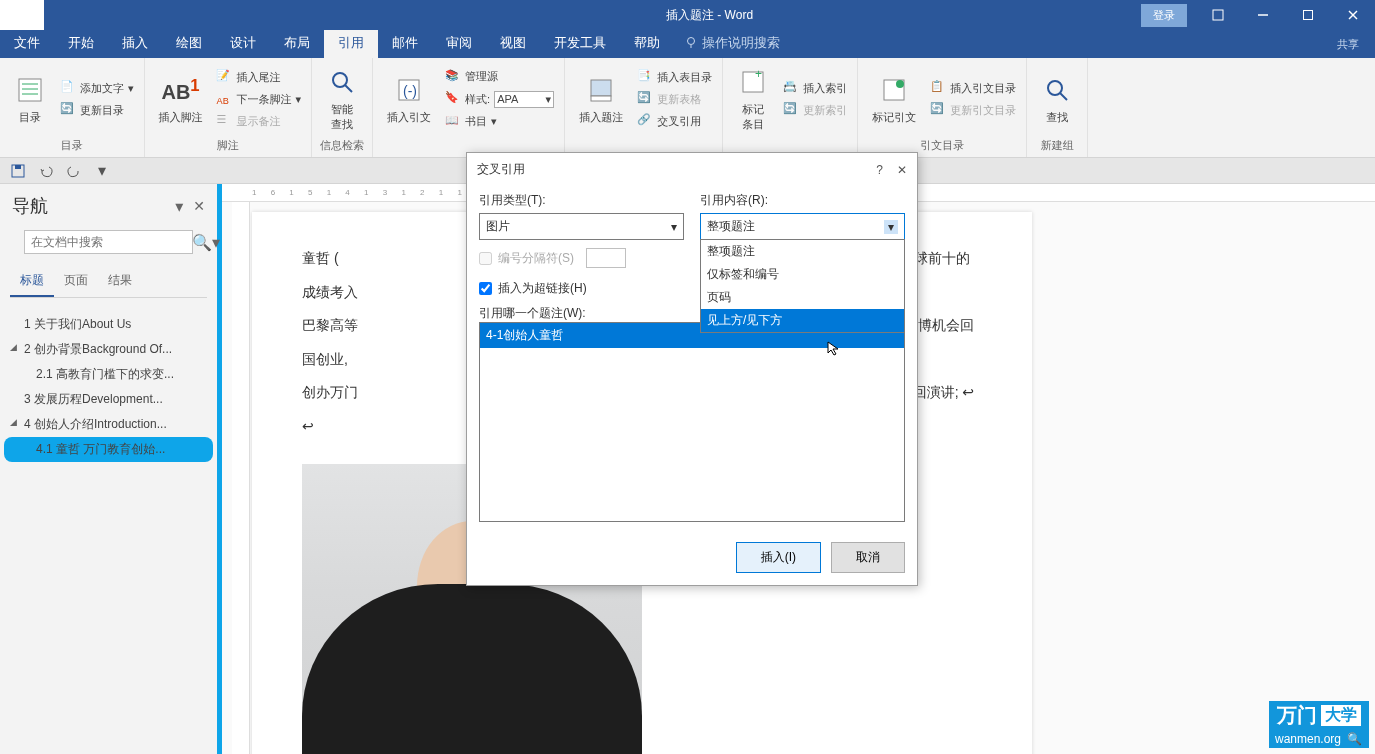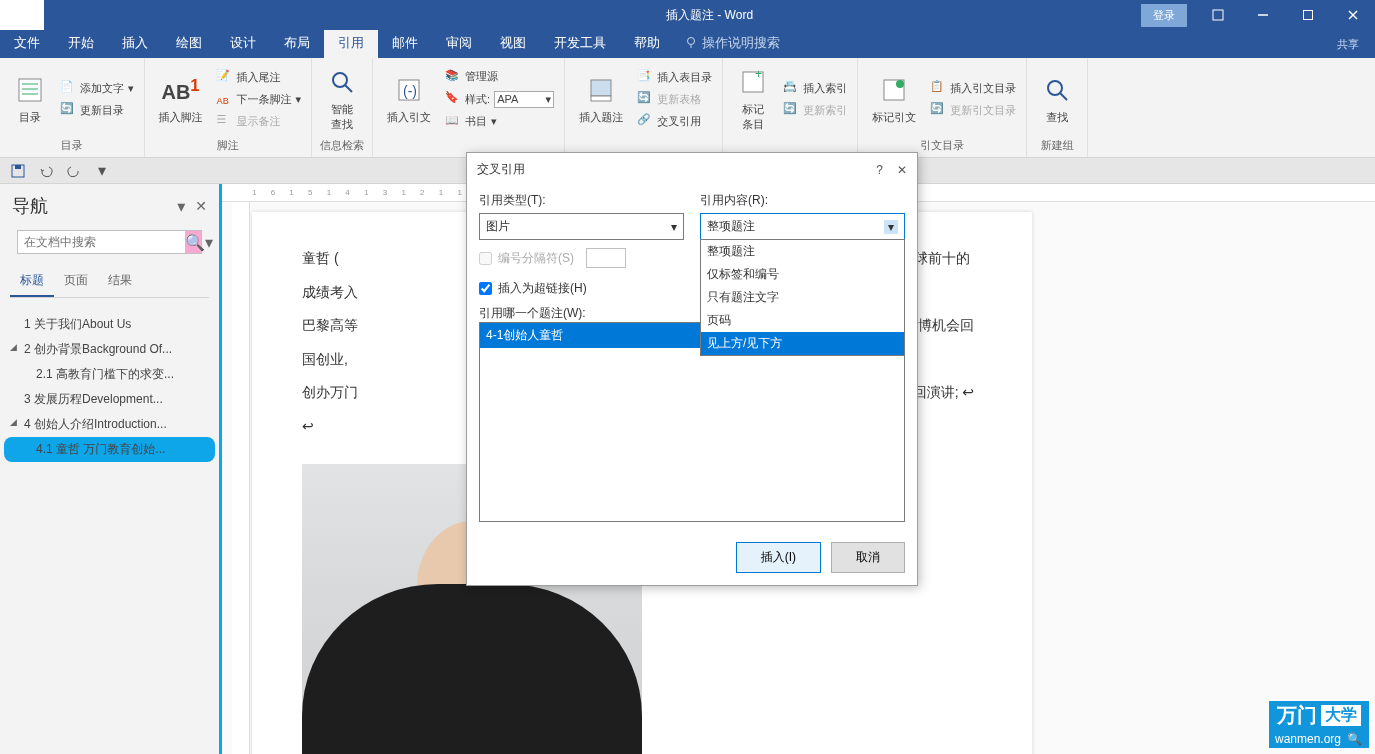--- a/index.html
+++ b/index.html
@@ -34,25 +34,25 @@
 .style-select { border: 1px solid #ababab; font-size: 11px; padding: 1px 2px; width: 60px; display: flex; justify-content: space-between; align-items: center; background: #fff; }
 
 
 .qat { background: #e6e6e6; height: 26px; display: flex; align-items: center; gap: 8px; padding: 0 8px; border-bottom: 1px solid #d4d4d4; }
 .qat-btn { width: 20px; height: 20px; display: flex; align-items: center; justify-content: center; color: #555; }
 
 
 .content { display: flex; height: calc(754px - 30px - 28px - 100px - 26px); }
 
 
-.navpane { width: 222px; background: #f3f3f3; border-right: 3px solid #0ea5e9; display: flex; flex-direction: column; }
+.navpane { width: 222px; background: #f3f3f3; border-right: 5px solid #0ea5e9; display: flex; flex-direction: column; }
 .nav-header { display: flex; justify-content: space-between; align-items: center; padding: 10px 12px 6px; }
 .nav-title { font-size: 18px; color: #333; }
 .nav-close { color: #666; font-size: 14px; }
-.nav-search { margin: 6px 17px; display: flex; border: 1px solid #c0c0c0; background: #f9a8d4; }
+.nav-search { margin: 6px 24px; display: flex; border: 1px solid #c0c0c0; background: #f9a8d4; }
 .nav-search input { flex: 1; border: none; padding: 4px 6px; font-size: 12px; outline: none; }
 .nav-search-btn { width: 24px; display: flex; align-items: center; justify-content: center; color: #666; }
 .nav-tabs { display: flex; border-bottom: 1px solid #d4d4d4; margin: 6px 10px 8px; }
 .nav-tab { padding: 6px 10px; font-size: 12px; color: #666; cursor: pointer; }
 .nav-tab.active { color: #2b579a; border-bottom: 2px solid #2b579a; }
 .nav-tree { padding: 6px 4px; font-size: 12px; color: #444; overflow: auto; }
 .nav-item { padding: 4px 6px 4px 20px; white-space: nowrap; overflow: hidden; text-overflow: ellipsis; cursor: pointer; position: relative; }
 .nav-item.l2 { padding-left: 32px; }
 .nav-item.selected { background: #0ea5e9; border-radius: 8px; }
 .nav-caret { position: absolute; left: 6px; top: 5px; font-size: 9px; color: #666; }
@@ -431,21 +431,20 @@
         </label>
       </div>
       <div class="dlg-col">
         <div class="dlg-label">引用内容(R):</div>
         <div class="dlg-select focus" style="position:relative">
           <span>整项题注</span>
           <span style="background:#cde3f8;padding:0 4px">▾</span>
           <div class="dropdown" id="dd">
               <div class="dd-item">整项题注</div>
               <div class="dd-item">仅标签和编号</div>
-              <div class="dd-item">只有题注文字</div>
               <div class="dd-item">页码</div>
               <div class="dd-item highlight">见上方/见下方</div>
             </div>
         </div>
       </div>
     </div>
     <div class="dlg-label">引用哪一个题注(W):</div>
     <div class="dlg-list">
       <div class="dlg-list-item selected">4-1创始人童哲</div>
     </div>

